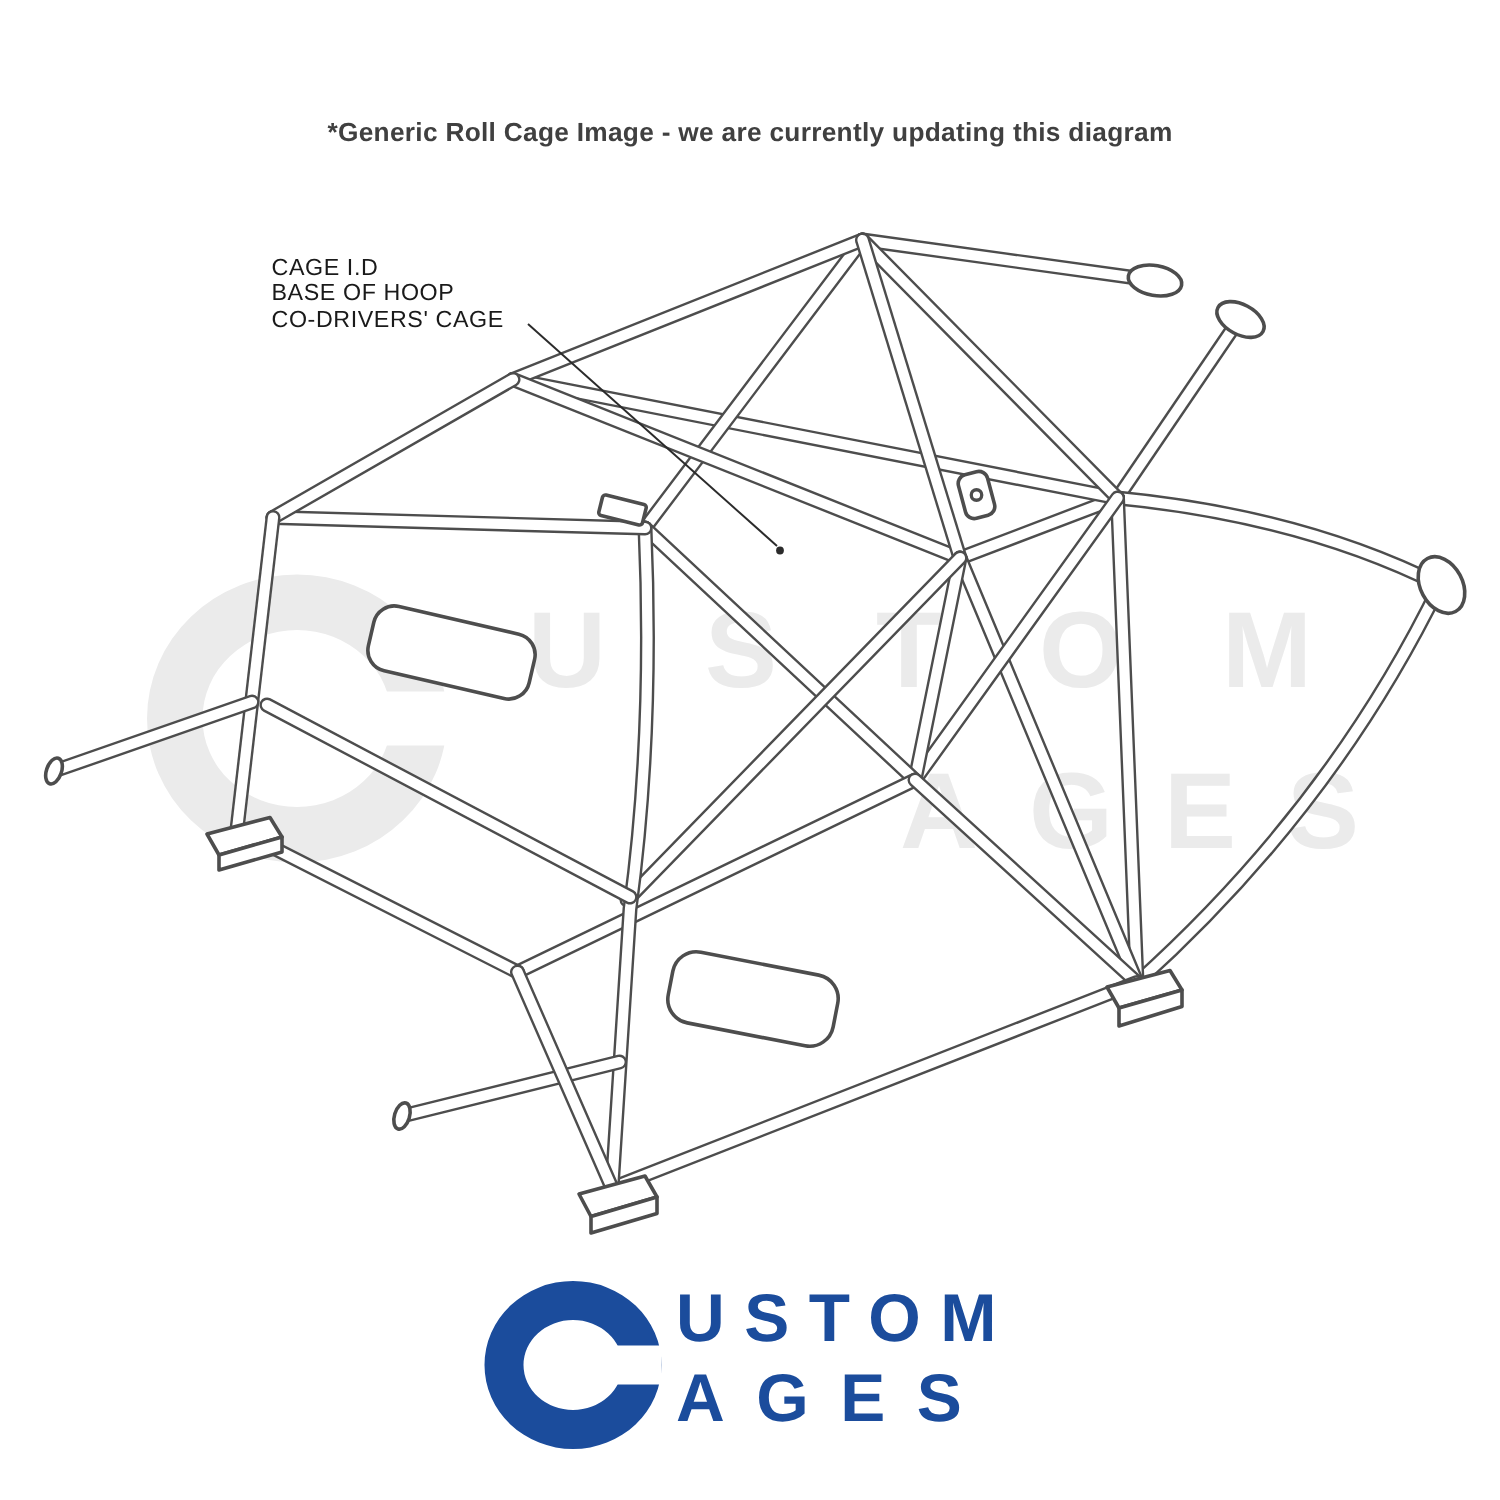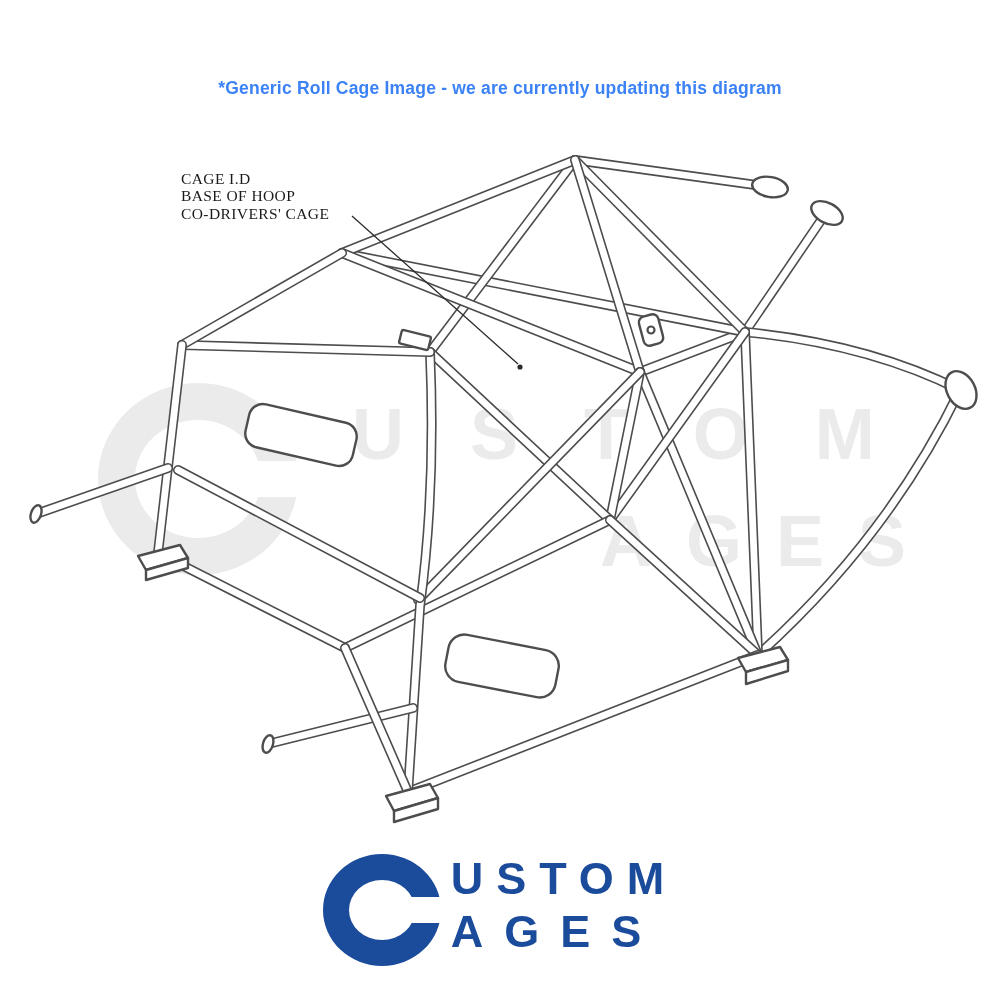--- a/index.html
+++ b/index.html
@@ -2,21 +2,21 @@
 <html><head>
 <meta charset="utf-8">
 <style>
   html,body{margin:0;padding:0;}
   body{
     width:1000px;height:1000px;background:#ffffff;position:relative;overflow:hidden;
     font-family:"Liberation Sans", sans-serif;
   }
   .title{
     position:absolute;left:0;top:78px;width:1000px;text-align:center;
-    font-size:17.5px;font-weight:bold;color:#3b82f6;letter-spacing:0.2px;
+    font-size:17.5px;font-weight:bold;color:#404040;letter-spacing:0.2px;
   }
   
   .watermark{position:absolute;inset:0;z-index:1;}
   .wm-c{
     position:absolute;left:98px;top:383px;width:200px;height:192px;box-sizing:border-box;
     border:37px solid #ebebeb;border-radius:50%;
   }
   .wm-c::after{
     content:"";position:absolute;right:-37px;top:50%;transform:translateY(-50%);
     width:42px;height:36px;background:#ffffff;
@@ -29,21 +29,21 @@
   .o{fill:none;stroke:#4d4d4d;stroke-width:10;stroke-linecap:round;stroke-linejoin:round;}
   .i{fill:none;stroke:#ffffff;stroke-width:6.8;stroke-linecap:round;stroke-linejoin:round;}
   .plate{fill:#ffffff;stroke:#4d4d4d;stroke-width:2.4;stroke-linejoin:round;}
   .thin{fill:none;stroke:#4d4d4d;stroke-width:2.2;}
   .cap{fill:#ffffff;stroke:#4d4d4d;stroke-width:2.4;}
   .leader{fill:none;stroke:#2b2b2b;stroke-width:1.3;}
   .leaddot{fill:#2b2b2b;}
   
   .annotation{
     position:absolute;left:181px;top:170px;z-index:3;
-    font-size:15.5px;color:#1a1a1a;line-height:1.12;letter-spacing:0.4px;white-space:nowrap;font-family:Liberation Serif, serif;
+    font-size:15.5px;color:#1a1a1a;line-height:1.12;letter-spacing:0.4px;white-space:nowrap;
   }
   
   .logo{
     position:absolute;left:0;top:854px;width:1000px;z-index:3;
     display:flex;justify-content:center;align-items:flex-start;
   }
   .logo-c{
     position:relative;width:118px;height:112px;box-sizing:border-box;
     border:26px solid #1b4c9c;border-radius:50%;
   }

